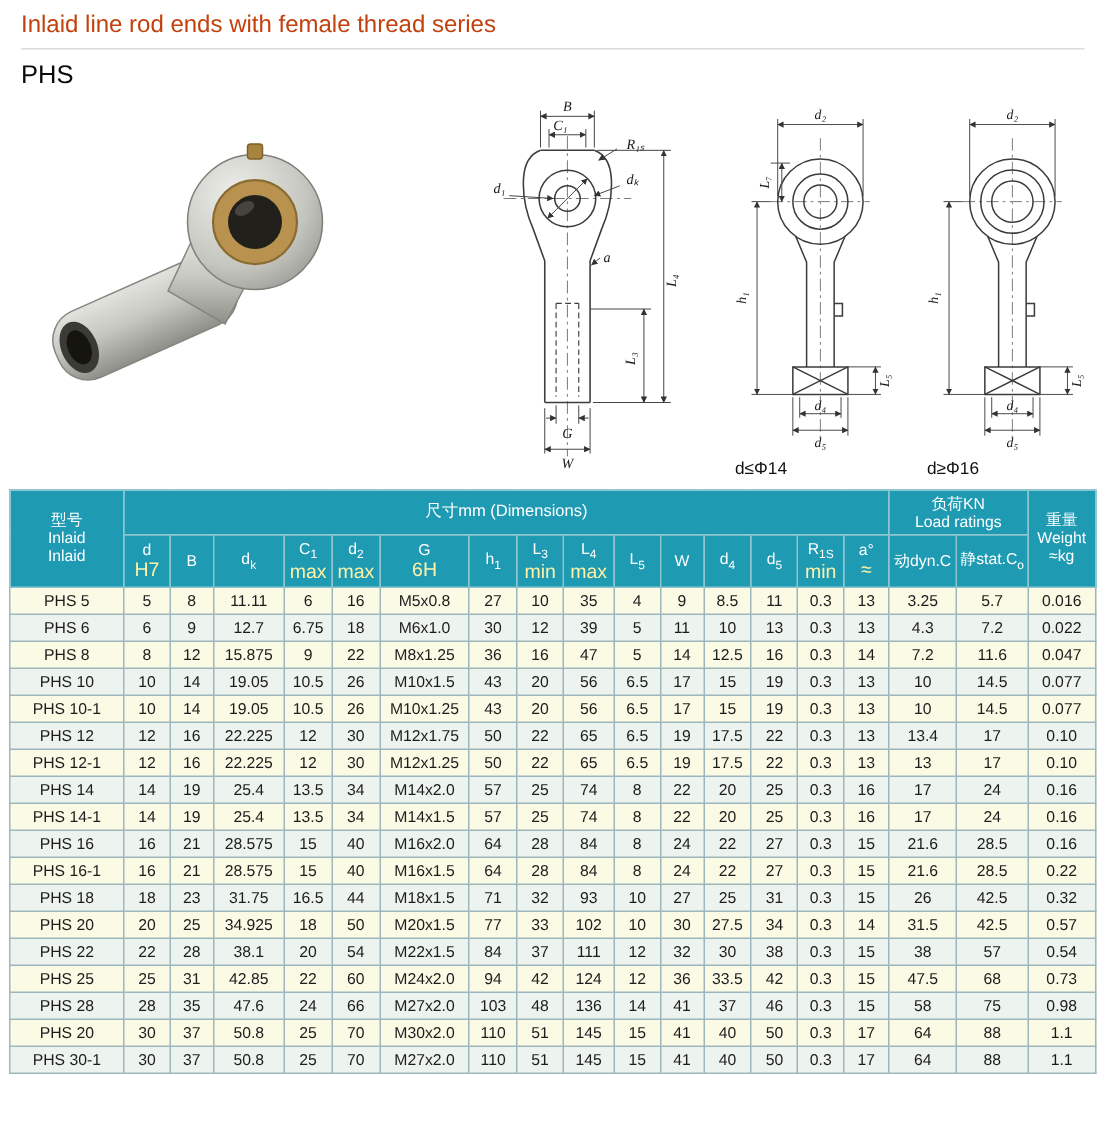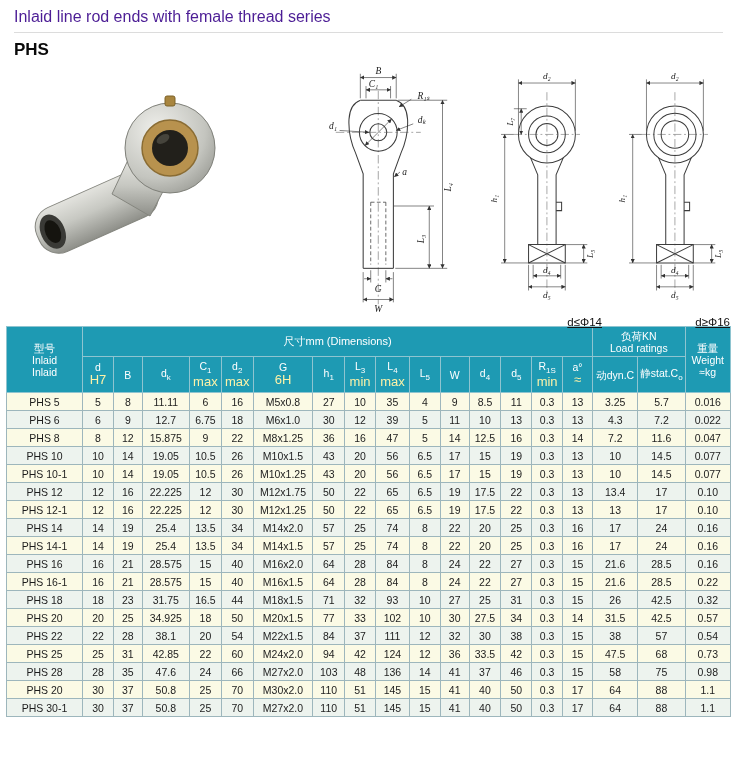--- a/index.html
+++ b/index.html
@@ -4,29 +4,29 @@
 <style>
   * { margin:0; padding:0; box-sizing:border-box; }
   html,body { background:#ffffff; }
   body {
     width:737px; height:758px; overflow:hidden;
     font-family:"Liberation Sans", sans-serif; color:#222;
     --header-bg:#1e9ab3; --row-cream:#fbfae5; --row-alt:#edf3ee;
     --grid:#9db6bc; --note-col:#fdf2a8;
   }
   .page-header { padding:8px 14px 0 14px; }
-  .page-title { font-size:16px; font-weight:400; color:#4c1d95; padding-bottom:6px; border-bottom:1px solid #dcdcdc; }
-  .series-title { font-size:17px; font-weight:700; color:#0a0a0a; margin-top:7px; }
+  .page-title { font-size:16px; font-weight:400; color:#c2410c; padding-bottom:6px; border-bottom:1px solid #dcdcdc; }
+  .series-title { font-size:17px; font-weight:400; color:#0a0a0a; margin-top:7px; }
 
   .figures { position:relative; height:262px; padding-left:16px; display:flex; align-items:flex-start; }
   .photo-wrap { margin:26px 0 0 2px; }
   .sec-wrap { margin:4px 0 0 60px; }
-  .fv-wrap { margin:8px 0 0 22px; text-align:right; }
+  .fv-wrap { margin:8px 0 0 22px; text-align:left; }
   .fv-wrap.last { margin-left:16px; }
-  .fv-caption { font-size:11.5px; color:#111; margin-top:12px;text-decoration:underline; }
+  .fv-caption { font-size:11.5px; color:#111; margin-top:2px; }
 
   svg text { font-family:"Liberation Serif", serif; font-style:italic; font-size:10px; fill:#1a1a1a; }
 
   .spec-table { width:725px; margin:4px auto 0 auto; border-collapse:collapse; table-layout:fixed; font-size:10.5px; }
   .spec-table th, .spec-table td { border:1px solid var(--grid); text-align:center; vertical-align:middle; padding:2.5px 0; }
   .spec-table thead th { background:var(--header-bg); color:#fff; font-weight:400; border-color:#8ec4d0; line-height:1.15; }
   .spec-table thead .grp { font-size:11px; }
   .spec-table thead .h-main { font-size:10.5px; }
   .spec-table thead sub { font-size:8px; }
   .spec-table thead .h-note { font-size:13px; color:var(--note-col); }

